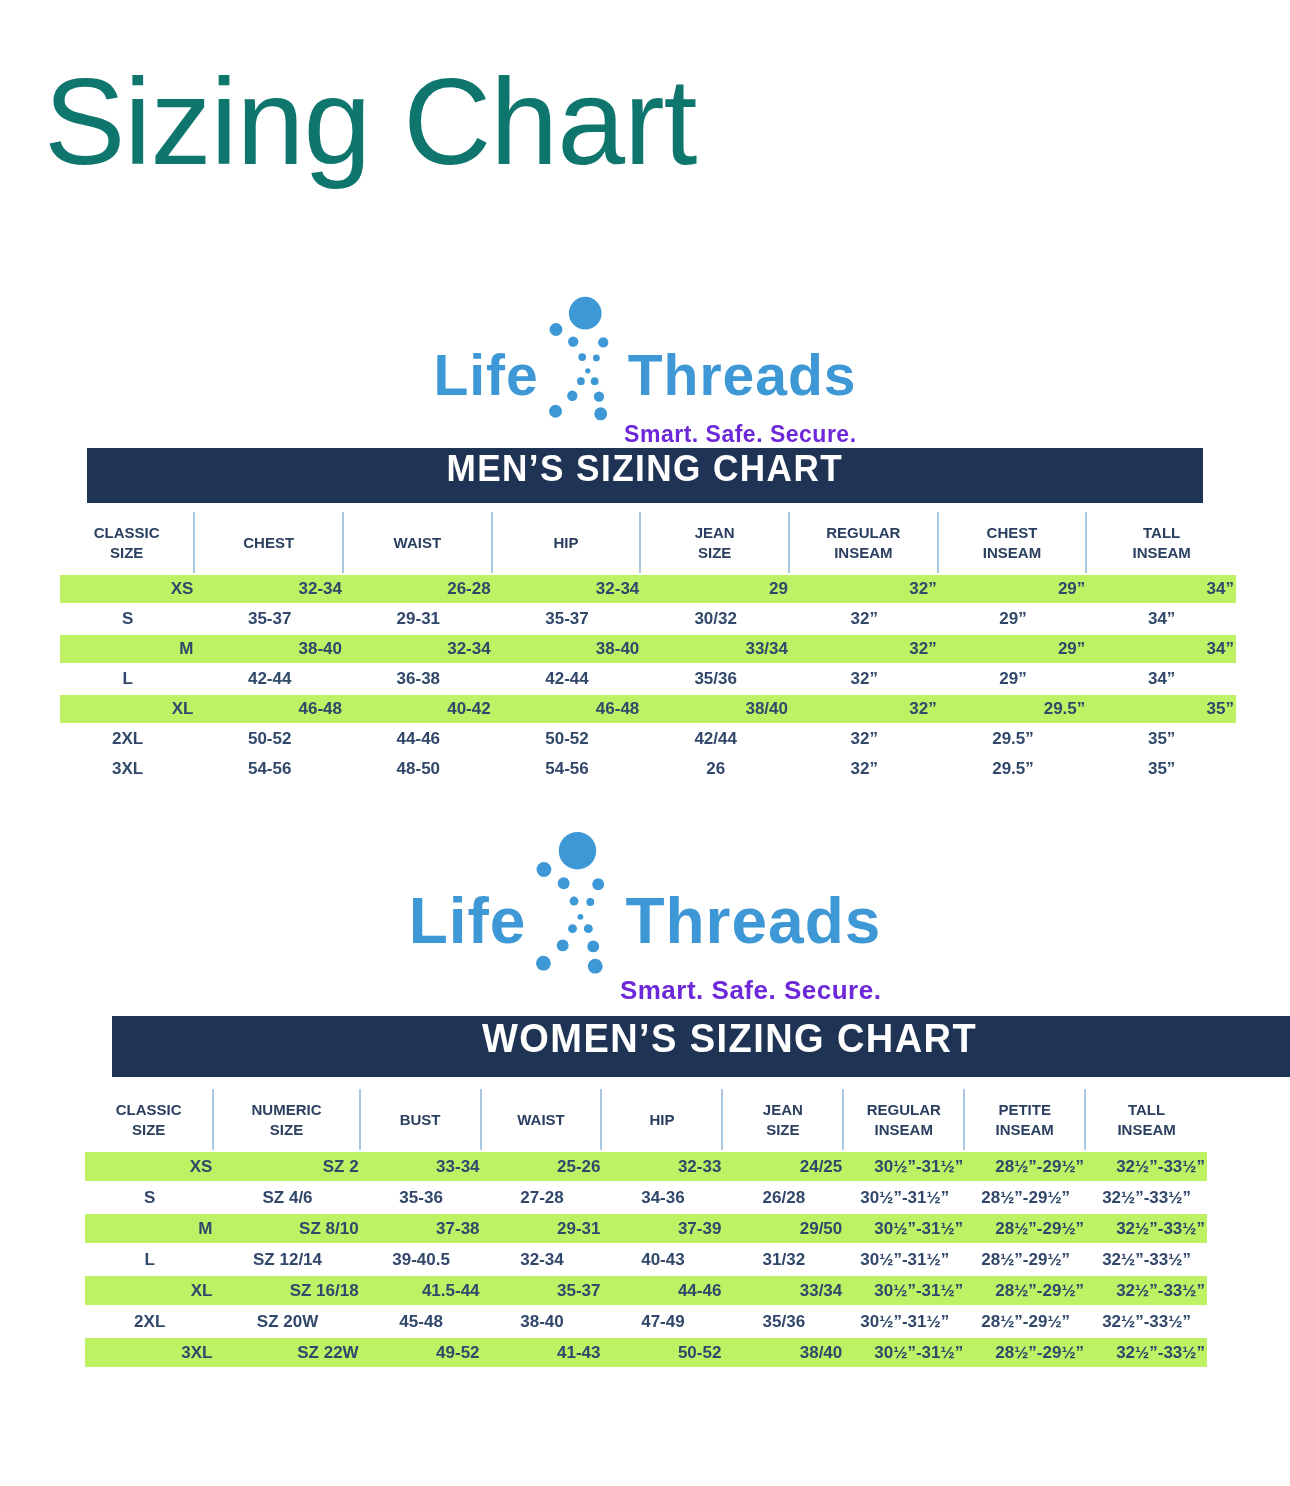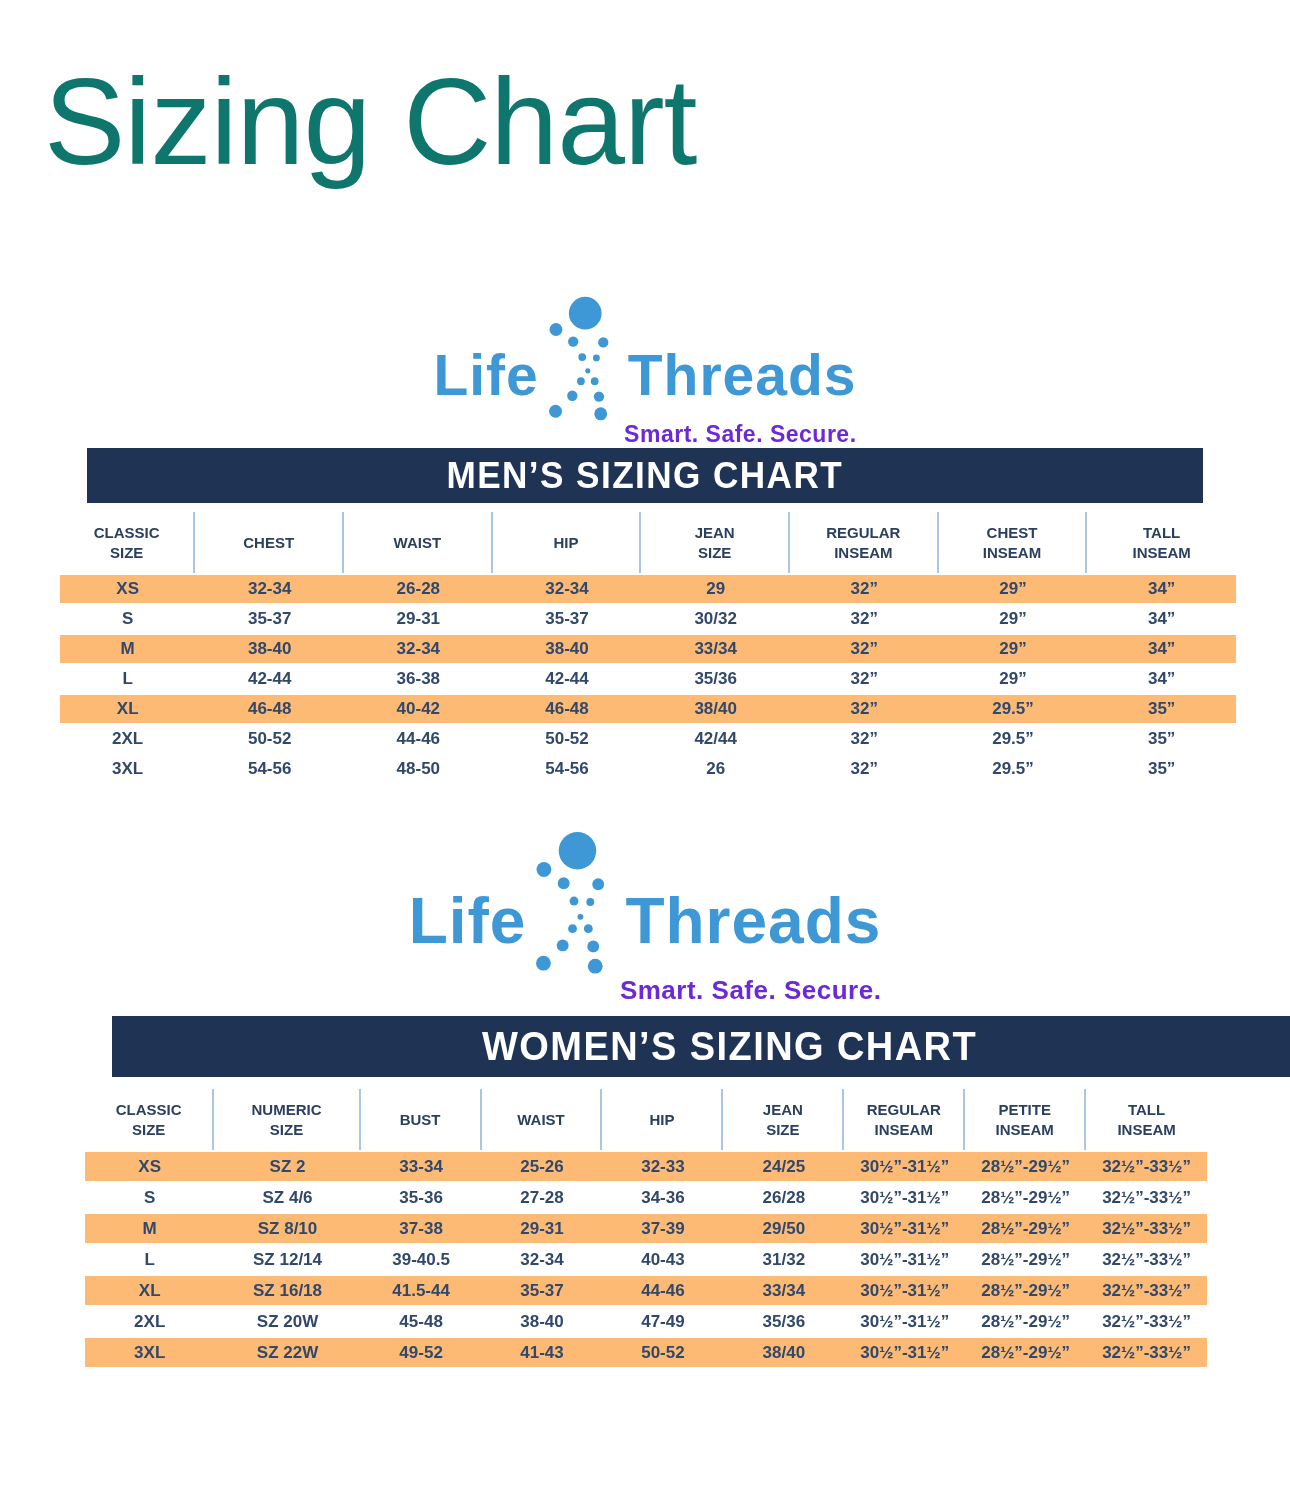--- a/index.html
+++ b/index.html
@@ -33,21 +33,21 @@
   .logo-men .logo-tagline { font-size:23px; margin-top:-4px; }
 
   .logo-women { top:831px; }
   .logo-women .logo-word { font-size:64px; top:16px; }
   .logo-women .logo-dots { width:79px; height:148px; }
   .logo-women .logo-tagline { font-size:26px; margin-top:-4px; }
 
   
   .bar {
     position:absolute; background:#1f3355; color:#ffffff;
-    display:flex; align-items:center; justify-content:center;
+    display:flex; justify-content:center;
   }
   .bar span {
     font-weight:700; letter-spacing:1.5px; white-space:nowrap;
     transform:scaleX(0.95);
   }
   .bar-men   { top:448px; left:87px;  width:1116px; height:55px; }
   .bar-men span   { font-size:37px; }
   .bar-women { top:1016px; left:112px; width:1235px; height:61px; }
   .bar-women span { font-size:40px; }
 
@@ -60,21 +60,21 @@
     font-size:15px; font-weight:700; color:#2b4060;
     text-align:center; vertical-align:middle;
     white-space:pre-line; line-height:1.3;
     padding:11px 2px; border-right:2px solid #a9c7e3;
   }
   .size-table th:last-child { border-right:none; }
   .size-table td {
     font-size:17px; font-weight:700; color:#31486b;
     text-align:center; vertical-align:middle; padding:0 2px;
   }
-  .size-table tr.shaded td { background:#fdba74; }
+  .size-table tr.shaded td { background:#bef264;text-align:right; }
 
   .table-men   { top:510px;  left:60px; width:1176px; }
   .table-men td { height:28px; }
   .table-men th:first-child { width:11%; }
 
   .table-women { top:1087px; left:85px; width:1122px; }
   .table-women td { height:29px; }
   .table-women th:first-child { width:11%; }
   .table-women th:nth-child(2) { width:12.5%; }
 </style>

